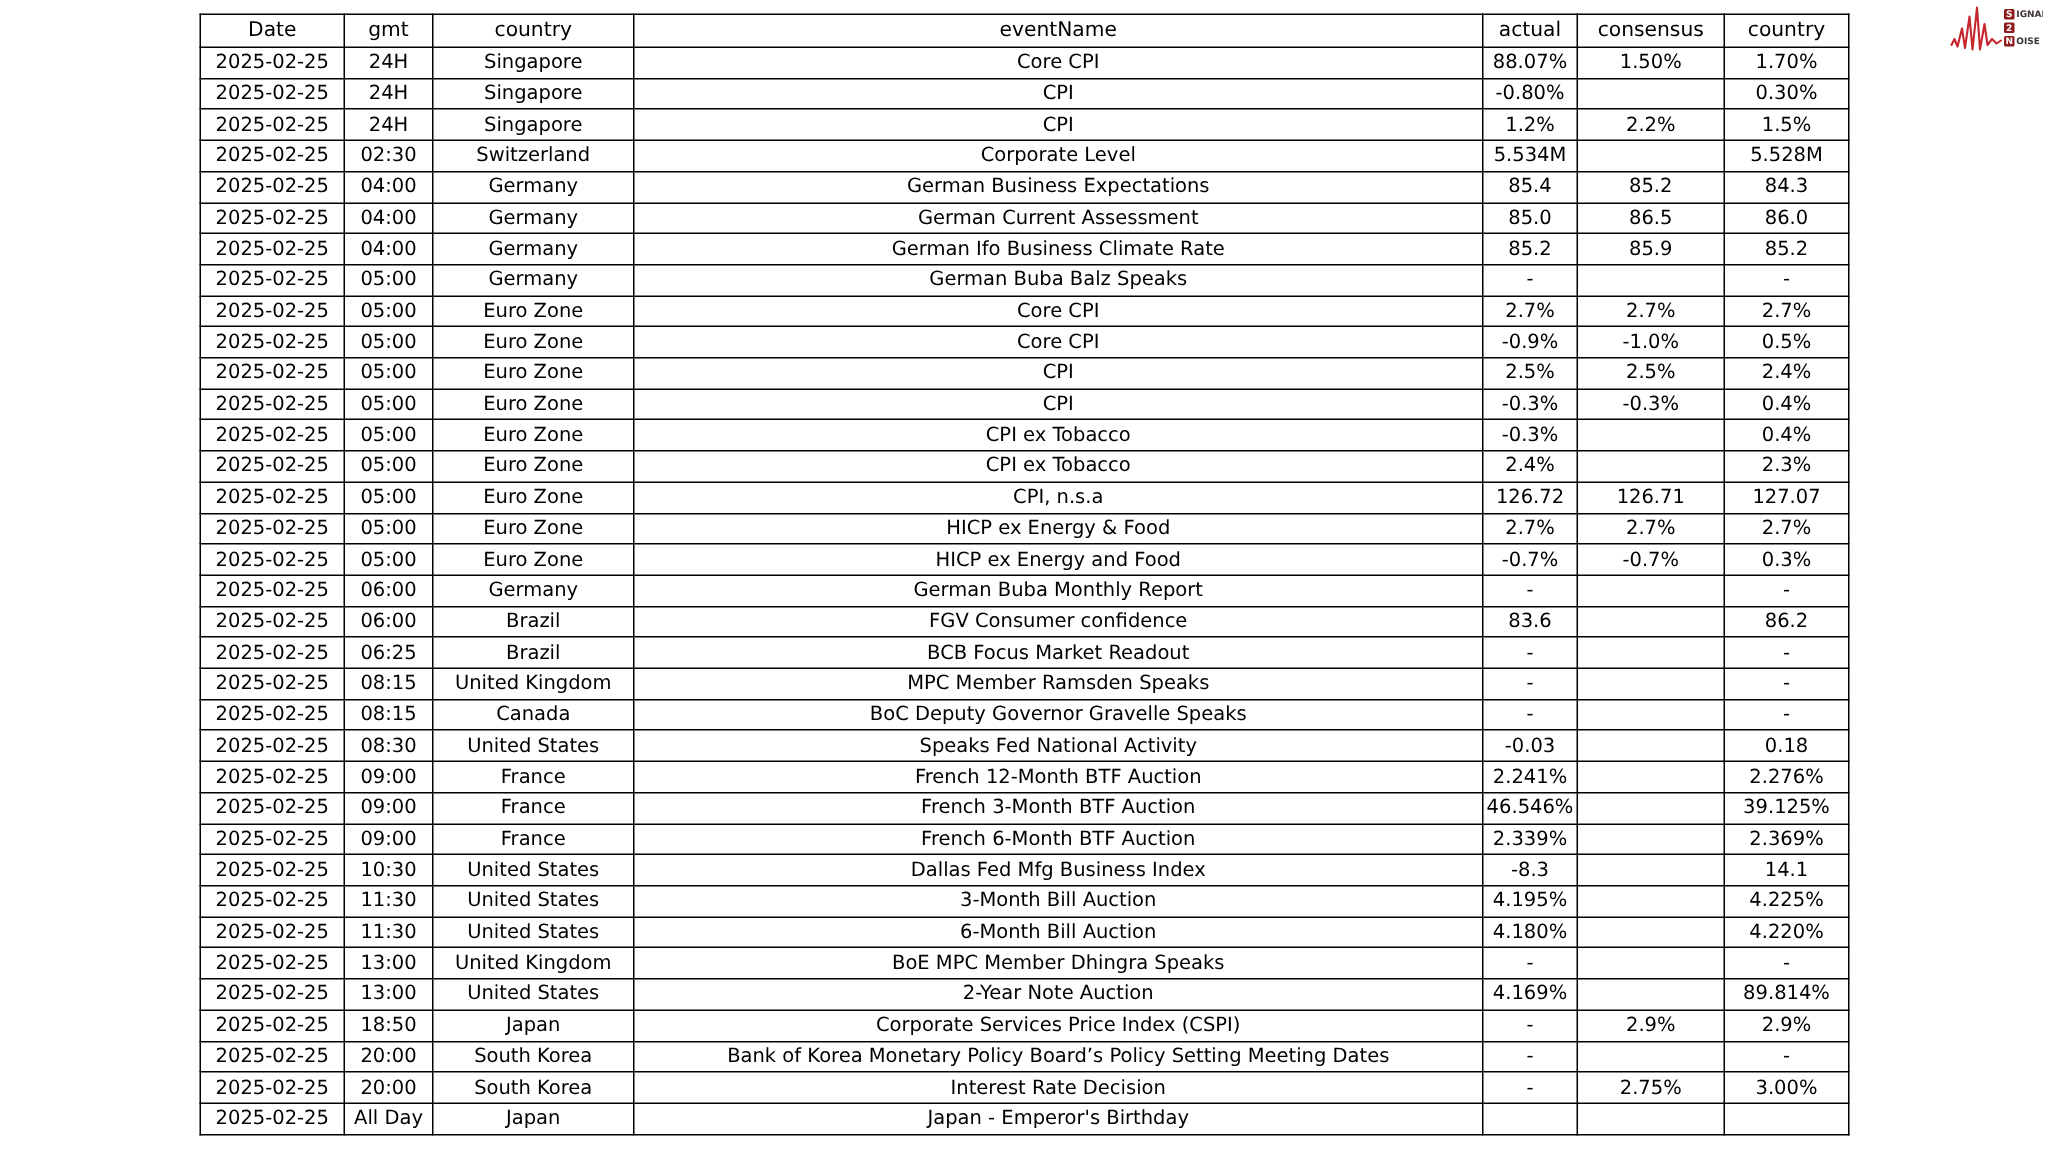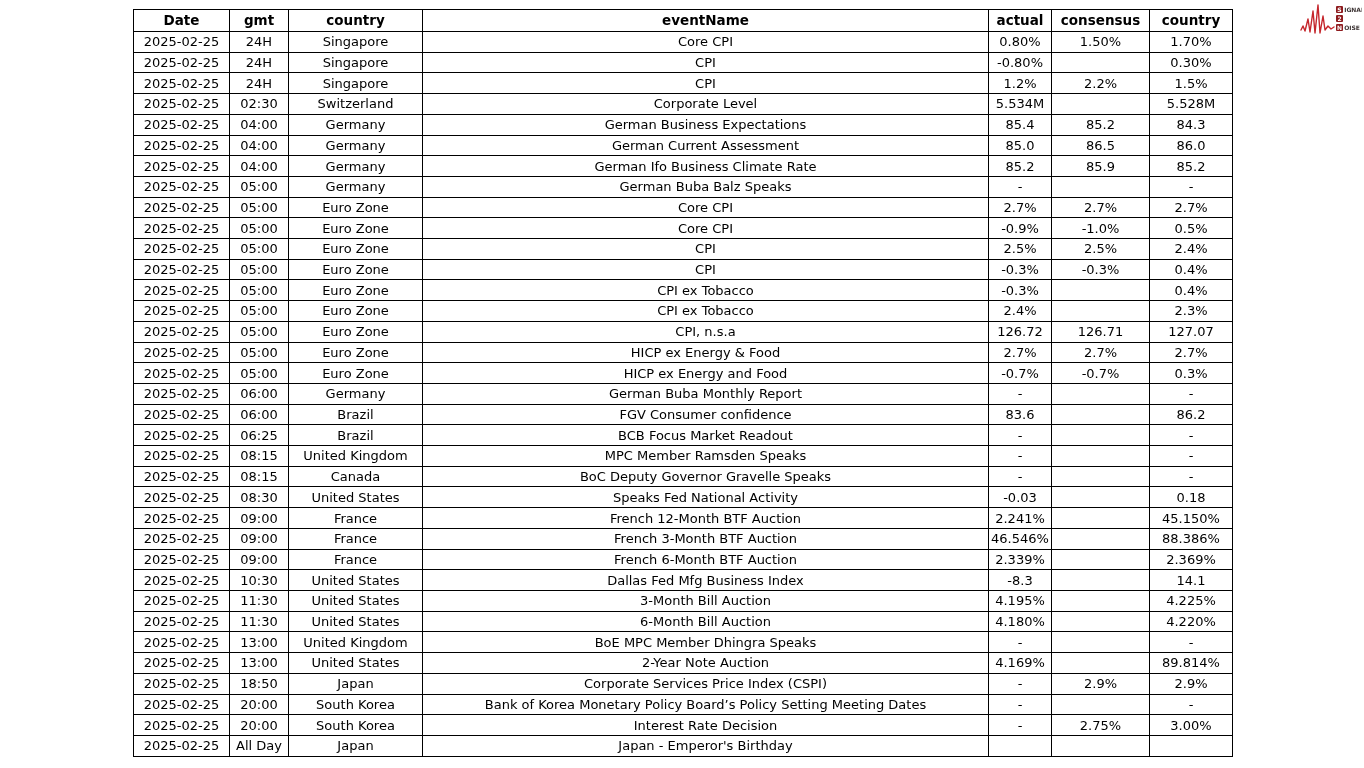--- a/index.html
+++ b/index.html
@@ -3,21 +3,21 @@
 <meta charset="utf-8">
 <style>
   html,body{margin:0;padding:0;background:#ffffff;}
   .page{position:relative;width:1364px;height:768px;background:#ffffff;overflow:hidden;
         font-family:"DejaVu Sans","Liberation Sans",sans-serif;color:#000;}
   table.events{position:absolute;left:133px;top:9px;width:1099px;height:748px;
         border-collapse:collapse;table-layout:fixed;}
   table.events th,table.events td{
         border:1px solid #000;text-align:center;vertical-align:middle;
         padding:0 2px;font-size:13px;line-height:1;white-space:nowrap;overflow:hidden;}
-  table.events th{font-weight:bold;height:21px;font-size:13.5px;}
+  table.events th{font-weight:normal;height:21px;font-size:13.5px;}
   .logo{position:absolute;left:1300px;top:2px;width:62px;height:38px;}
 </style>
 </head>
 <body>
 
 <div class="page">
 
   <table class="events">
     <colgroup>
       <col style="width:96px">
@@ -38,21 +38,21 @@
           <th>consensus</th>
           <th>country</th>
         </tr>
     </thead>
     <tbody>
         <tr>
           <td>2025-02-25</td>
           <td>24H</td>
           <td>Singapore</td>
           <td>Core CPI</td>
-          <td>0.80%</td>
+          <td>88.07%</td>
           <td>1.50%</td>
           <td>1.70%</td>
         </tr>
         <tr>
           <td>2025-02-25</td>
           <td>24H</td>
           <td>Singapore</td>
           <td>CPI</td>
           <td>-0.80%</td>
           <td></td>
@@ -247,30 +247,30 @@
           <td></td>
           <td>0.18</td>
         </tr>
         <tr>
           <td>2025-02-25</td>
           <td>09:00</td>
           <td>France</td>
           <td>French 12-Month BTF Auction</td>
           <td>2.241%</td>
           <td></td>
-          <td>45.150%</td>
+          <td>2.276%</td>
         </tr>
         <tr>
           <td>2025-02-25</td>
           <td>09:00</td>
           <td>France</td>
           <td>French 3-Month BTF Auction</td>
           <td>46.546%</td>
           <td></td>
-          <td>88.386%</td>
+          <td>39.125%</td>
         </tr>
         <tr>
           <td>2025-02-25</td>
           <td>09:00</td>
           <td>France</td>
           <td>French 6-Month BTF Auction</td>
           <td>2.339%</td>
           <td></td>
           <td>2.369%</td>
         </tr>

